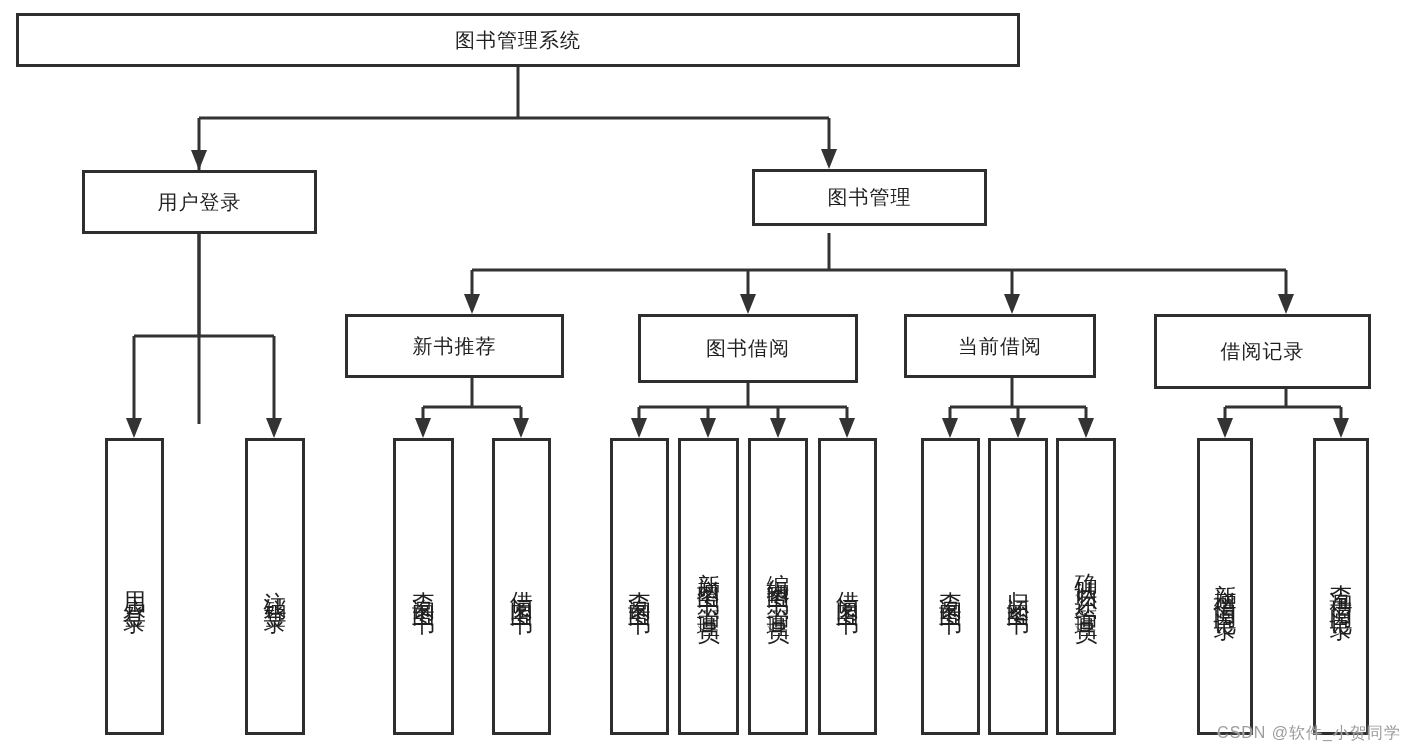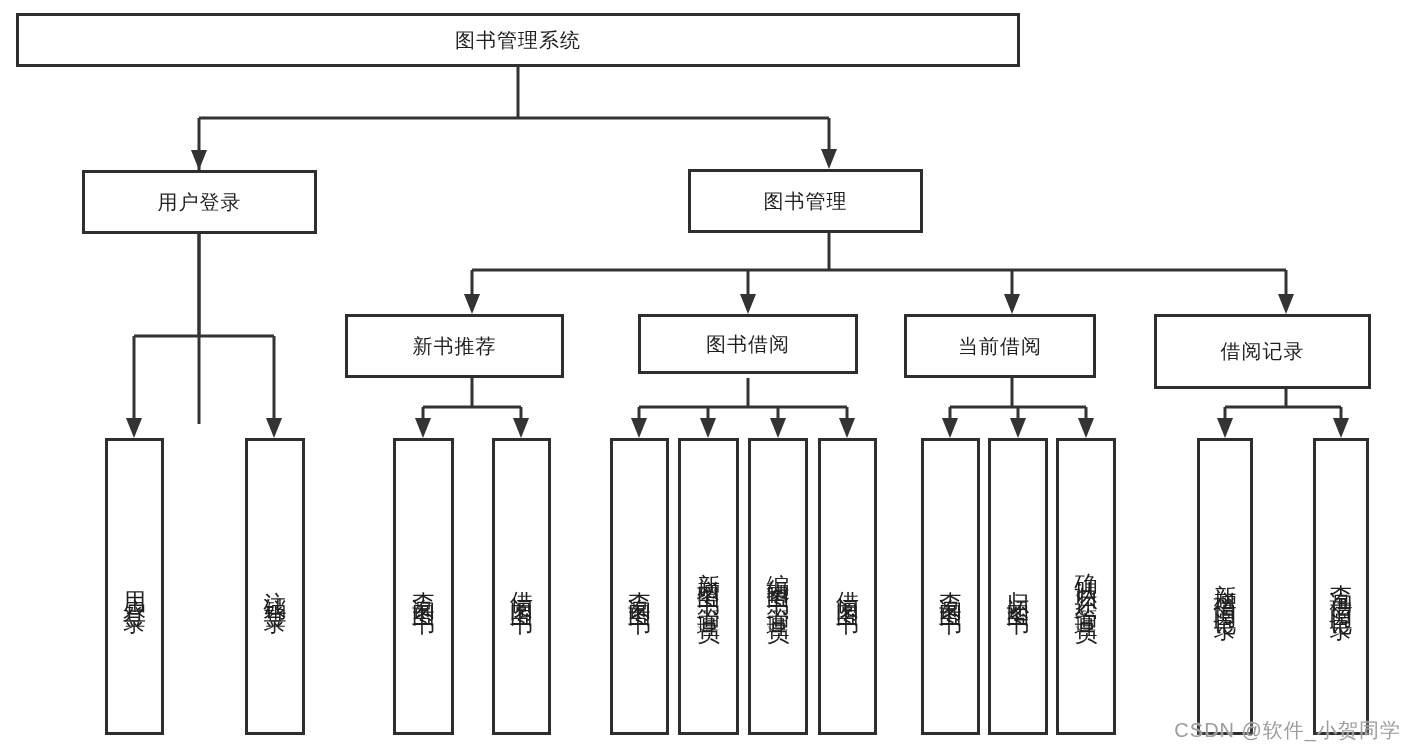--- a/index.html
+++ b/index.html
@@ -48,21 +48,21 @@
     writing-mode:vertical-rl;
     text-orientation:mixed;
     font-size:23px;
     letter-spacing:7px;
     line-height:1;
   }
   .watermark{
     position:absolute;
     right:4px;
     bottom:3px;
-    font-size:20px;
+    font-size:16px;
     color:var(--watermark);
     letter-spacing:1px;
     z-index:3;
     text-shadow:0 0 2px rgba(255,255,255,0.9);
     white-space:nowrap;
   }
 </style>
 </head>
 <body>
 
@@ -119,24 +119,24 @@
       <polygon points="950,438 942,418 958,418" fill="#333333"></polygon>
       <polygon points="1018,438 1010,418 1026,418" fill="#333333"></polygon>
       <polygon points="1086,438 1078,418 1094,418" fill="#333333"></polygon>
       <polygon points="1225,438 1217,418 1233,418" fill="#333333"></polygon>
       <polygon points="1341,438 1333,418 1349,418" fill="#333333"></polygon>
     </svg>
 
   <div class="box hbox" style="left:16px;top:13px;width:1004px;height:54px">图书管理系统</div>
 
   <div class="box hbox" style="left:82px;top:170px;width:235px;height:64px">用户登录</div>
-  <div class="box hbox" style="left:688px;top:169px;width:235px;height:64px">图书管理</div>
+  <div class="box hbox" style="left:752px;top:169px;width:235px;height:57px">图书管理</div>
 
   <div class="box hbox" style="left:345px;top:314px;width:219px;height:64px">新书推荐</div>
-  <div class="box hbox" style="left:638px;top:314px;width:220px;height:60px">图书借阅</div>
+  <div class="box hbox" style="left:638px;top:314px;width:220px;height:69px">图书借阅</div>
   <div class="box hbox" style="left:904px;top:314px;width:192px;height:64px">当前借阅</div>
   <div class="box hbox" style="left:1154px;top:314px;width:217px;height:75px">借阅记录</div>
 
   <div class="box vbox" style="left:105px;top:438px;width:59px;height:297px">用户登录</div>
   <div class="box vbox" style="left:245px;top:438px;width:60px;height:297px">注销登录</div>
 
   <div class="box vbox" style="left:393px;top:438px;width:61px;height:297px">查询图书</div>
   <div class="box vbox" style="left:492px;top:438px;width:59px;height:297px">借阅图书</div>
 
   <div class="box vbox" style="left:610px;top:438px;width:59px;height:297px">查询图书</div>

